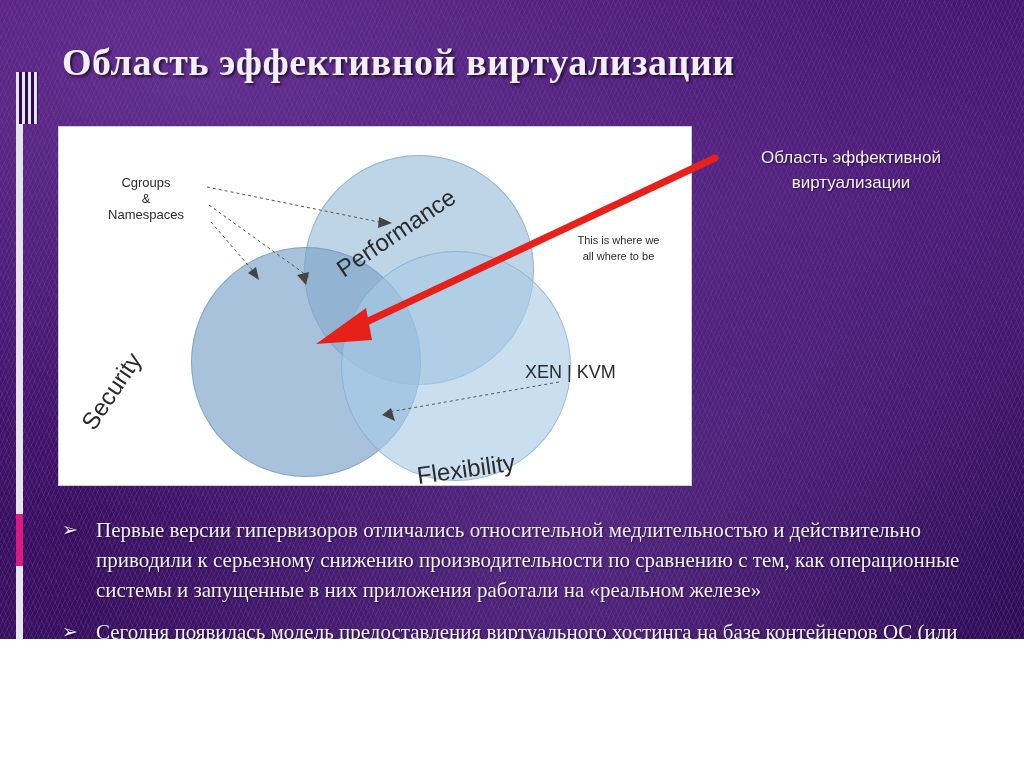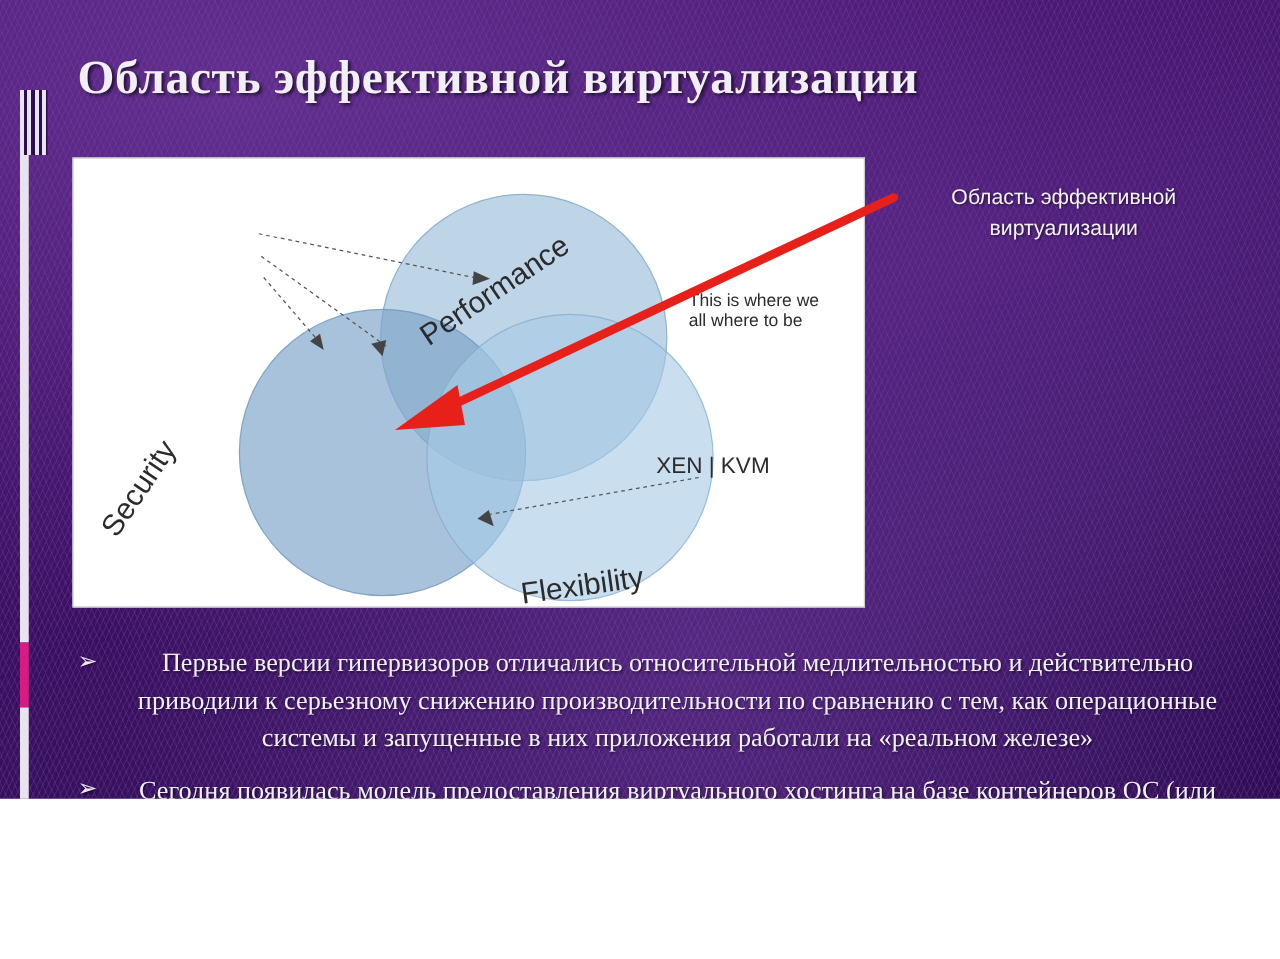--- a/index.html
+++ b/index.html
@@ -161,22 +161,23 @@
     top: 48px;
     width: 130px;
     text-align: center;
     font-size: 13px;
     line-height: 16px;
   }
   .lbl-thisiswhere {
     left: 492px;
     top: 105px;
     width: 135px;
-    font-size: 14px;
+    font-size: 11px;
     line-height: 16px;
+    text-align: center;
   }
   .lbl-xenkvm {
     left: 466px;
     top: 235px;
     font-size: 18px;
   }
 
   
   .callout-text {
     position: absolute;
@@ -222,21 +223,21 @@
     text-align: left;
     padding-left: 4px;
     text-shadow: 1px 1px 2px rgba(0,0,0,0.6);
   }
   .bullet-text {
     flex: 1 1 auto;
     font-family: "Liberation Serif", serif;
     font-size: 21px;
     line-height: 30px;
     text-shadow: 1px 1px 2px rgba(0,0,0,0.55);
-    text-align: center;
+    text-align: left;
   }
 </style>
 </head>
 <body>
 
 <div class="slide">
 
   <div class="left-bar-top"></div>
   <div class="left-bar-mid"></div>
   <div class="left-bar-bot"></div>
@@ -248,20 +249,25 @@
   <div class="diagram-panel">
     <div class="venn">
       <div class="circle c-perf"></div>
       <div class="circle c-sec"></div>
       <div class="circle c-flex"></div>
 
       <div class="lbl lbl-performance">Performance</div>
       <div class="lbl lbl-security">Security</div>
       <div class="lbl lbl-flexibility">Flexibility</div>
 
+      <div class="lbl lbl-cgroups">
+        <div>Cgroups</div>
+        <div>&amp;</div>
+        <div>Namespaces</div>
+      </div>
 
       <div class="lbl lbl-thisiswhere">
         <div>This is where we</div>
         <div>all where to be</div>
       </div>
 
       <div class="lbl lbl-xenkvm">XEN | KVM</div>
 
       <svg width="632" height="358" style="position:absolute;left:0;top:0;">
         <g stroke="#555" stroke-width="1" stroke-dasharray="3,3" fill="none">

